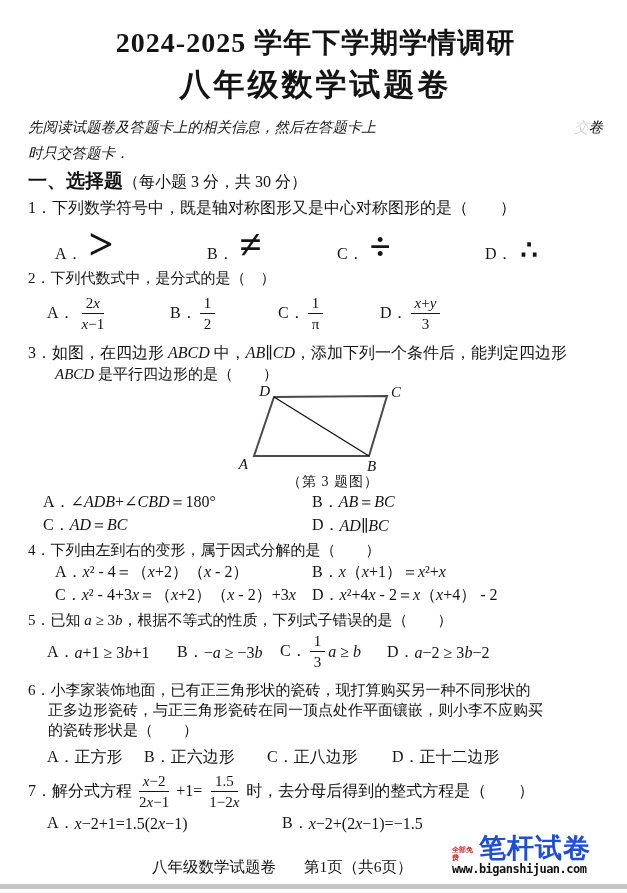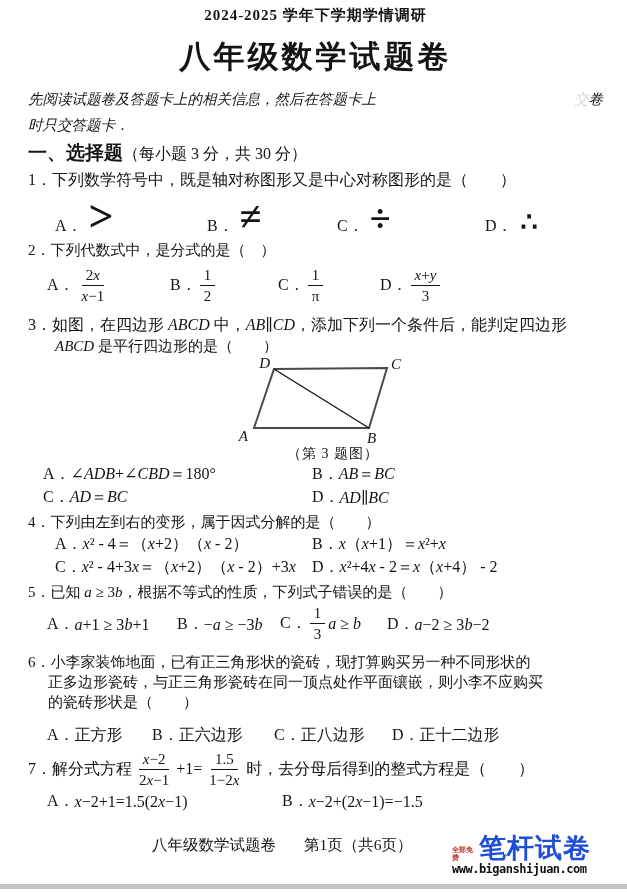--- a/index.html
+++ b/index.html
@@ -3,21 +3,21 @@
 <meta charset="utf-8">
 <style>
   html,body{margin:0;padding:0;background:#fff;}
   .page{
     position:relative;width:627px;height:893px;box-sizing:border-box;
     background:#fff;color:#141414;overflow:hidden;
     padding:0 24px 0 28px;
     font-family:"Liberation Serif","DejaVu Serif",serif;
   }
   .center{text-align:center;}
-  .subtitle{margin-top:0;font-size:15px;font-weight:bold;letter-spacing:1px;line-height:30px;}
+  .subtitle{margin-top:28px;font-size:28px;font-weight:bold;letter-spacing:1px;line-height:30px;}
   .title{margin-top:6px;font-size:31px;font-weight:bold;letter-spacing:3px;line-height:42px;}
   .notice{margin-top:8px;font-style:italic;font-size:14.5px;line-height:26px;}
   .notice .l1{padding-left:32px;white-space:nowrap;}
   .notice .lbl{font-weight:bold;font-size:15.5px;font-style:italic;}
   .notice .l2{display:flex;white-space:nowrap;}
   .spacer{flex:1;}
   .faint{opacity:.18;}
   .sec{margin-top:3px;font-size:16px;line-height:23px;}
   .sec .t{font-weight:bold;font-size:19px;}
   .stem{margin-top:4px;font-size:16px;line-height:22px;white-space:nowrap;}
@@ -27,21 +27,21 @@
   .opt{position:absolute;top:0;display:flex;align-items:center;white-space:nowrap;font-size:16px;}
   .optb{position:absolute;top:0;display:flex;align-items:flex-end;white-space:nowrap;font-size:16px;}
   .q1row{height:44px;margin-top:2px;}
   .q1row .optb{bottom:0;top:auto;}
   .s-gt{font-size:44px;font-weight:bold;line-height:40px;margin-left:6px;}
   .s-ne{font-size:40px;font-weight:bold;line-height:40px;margin-left:6px;}
   .s-div{font-size:38px;font-weight:bold;line-height:38px;margin-left:6px;}
   .s-so{font-size:27px;font-weight:bold;line-height:30px;margin-left:8px;letter-spacing:2px;}
   .q2row{height:46px;margin-top:4px;}
   .q5row{height:44px;margin-top:2px;}
-  .q6row{height:20px;margin-top:13px;}
+  .q6row{height:20px;margin-top:7px;}
   .q7row{height:22px;margin-top:4px;}
   .tworow{height:21px;margin-top:2px;}
   .frac{display:inline-flex;flex-direction:column;align-items:center;vertical-align:middle;
         font-size:15px;line-height:1.2;margin:0 3px;}
   .frac .num{padding:0 4px 1px 4px;border-bottom:1.4px solid #141414;}
   .frac .den{padding:1px 4px 0 4px;}
   .fig{margin:2px 0 0 198px;width:214px;text-align:center;}
   .fig svg{display:block;}
   .figcap{font-size:14px;line-height:17px;margin-top:1px;letter-spacing:1px;}
   .q7stem{margin-top:6px;display:flex;align-items:center;white-space:nowrap;font-size:16px;height:36px;}
@@ -210,22 +210,22 @@
         <span>D．</span>
         <span><span class="it">a</span><span>−2 ≥ 3</span><span class="it">b</span><span>−2</span></span>
       </span>
   </div>
 
   <div class="stem2" style="margin-top:4px;">6．小李家装饰地面，已有正三角形状的瓷砖，现打算购买另一种不同形状的</div>
   <div class="stem2" style="padding-left:20px;">正多边形瓷砖，与正三角形瓷砖在同一顶点处作平面镶嵌，则小李不应购买</div>
   <div class="stem2" style="padding-left:20px;">的瓷砖形状是（　　）</div>
   <div class="row q6row">
     <span class="opt" style="left:19px;">A．正方形</span>
-    <span class="opt" style="left:124px;">B．正六边形</span>
-    <span class="opt" style="left:246px;">C．正八边形</span>
+    <span class="opt" style="left:116px;">B．正六边形</span>
+    <span class="opt" style="left:239px;">C．正八边形</span>
     <span class="opt" style="left:364px;">D．正十二边形</span>
   </div>
 
   <div class="q7stem">
     <span>7．解分式方程</span>
     <span class="frac">
         <span class="num"><span class="it">x</span><span>−2</span></span>
         <span class="den"><span>2</span><span class="it">x</span><span>−1</span></span>
       </span>
     <span>+1=</span>

